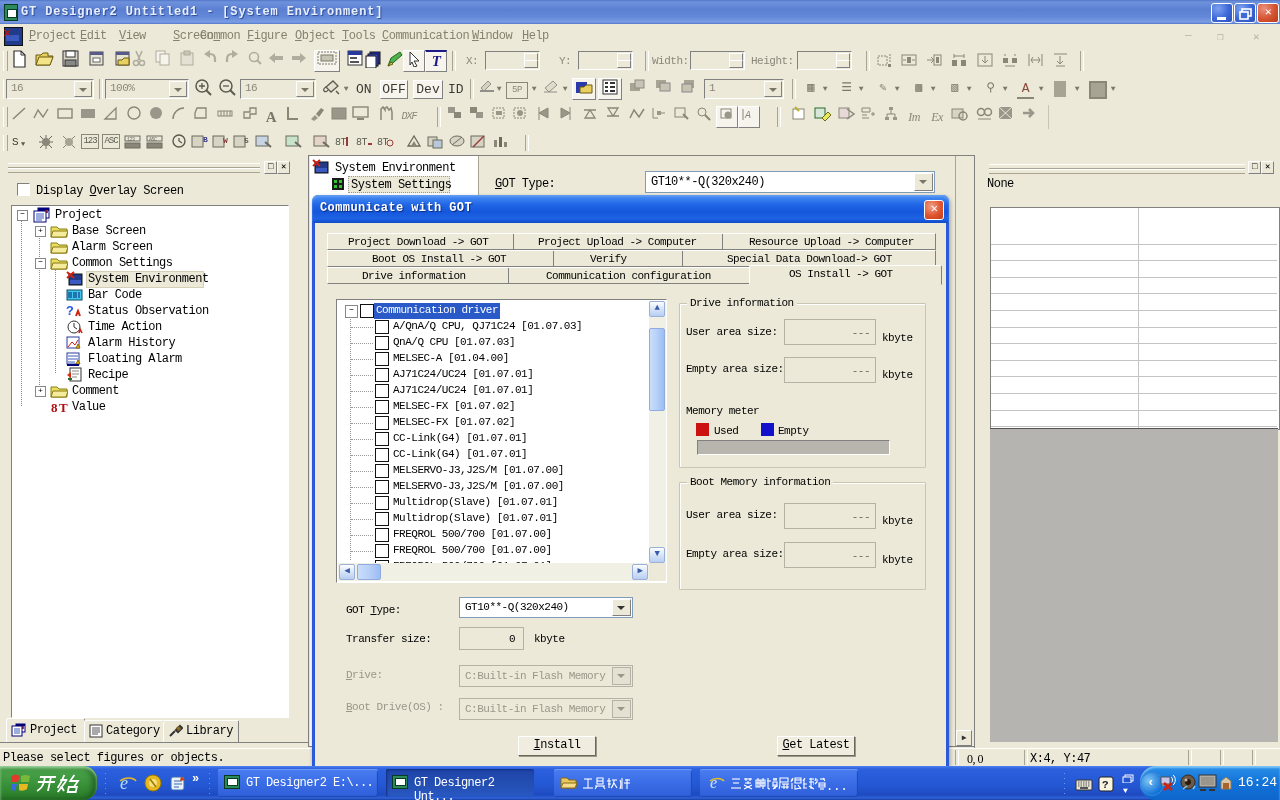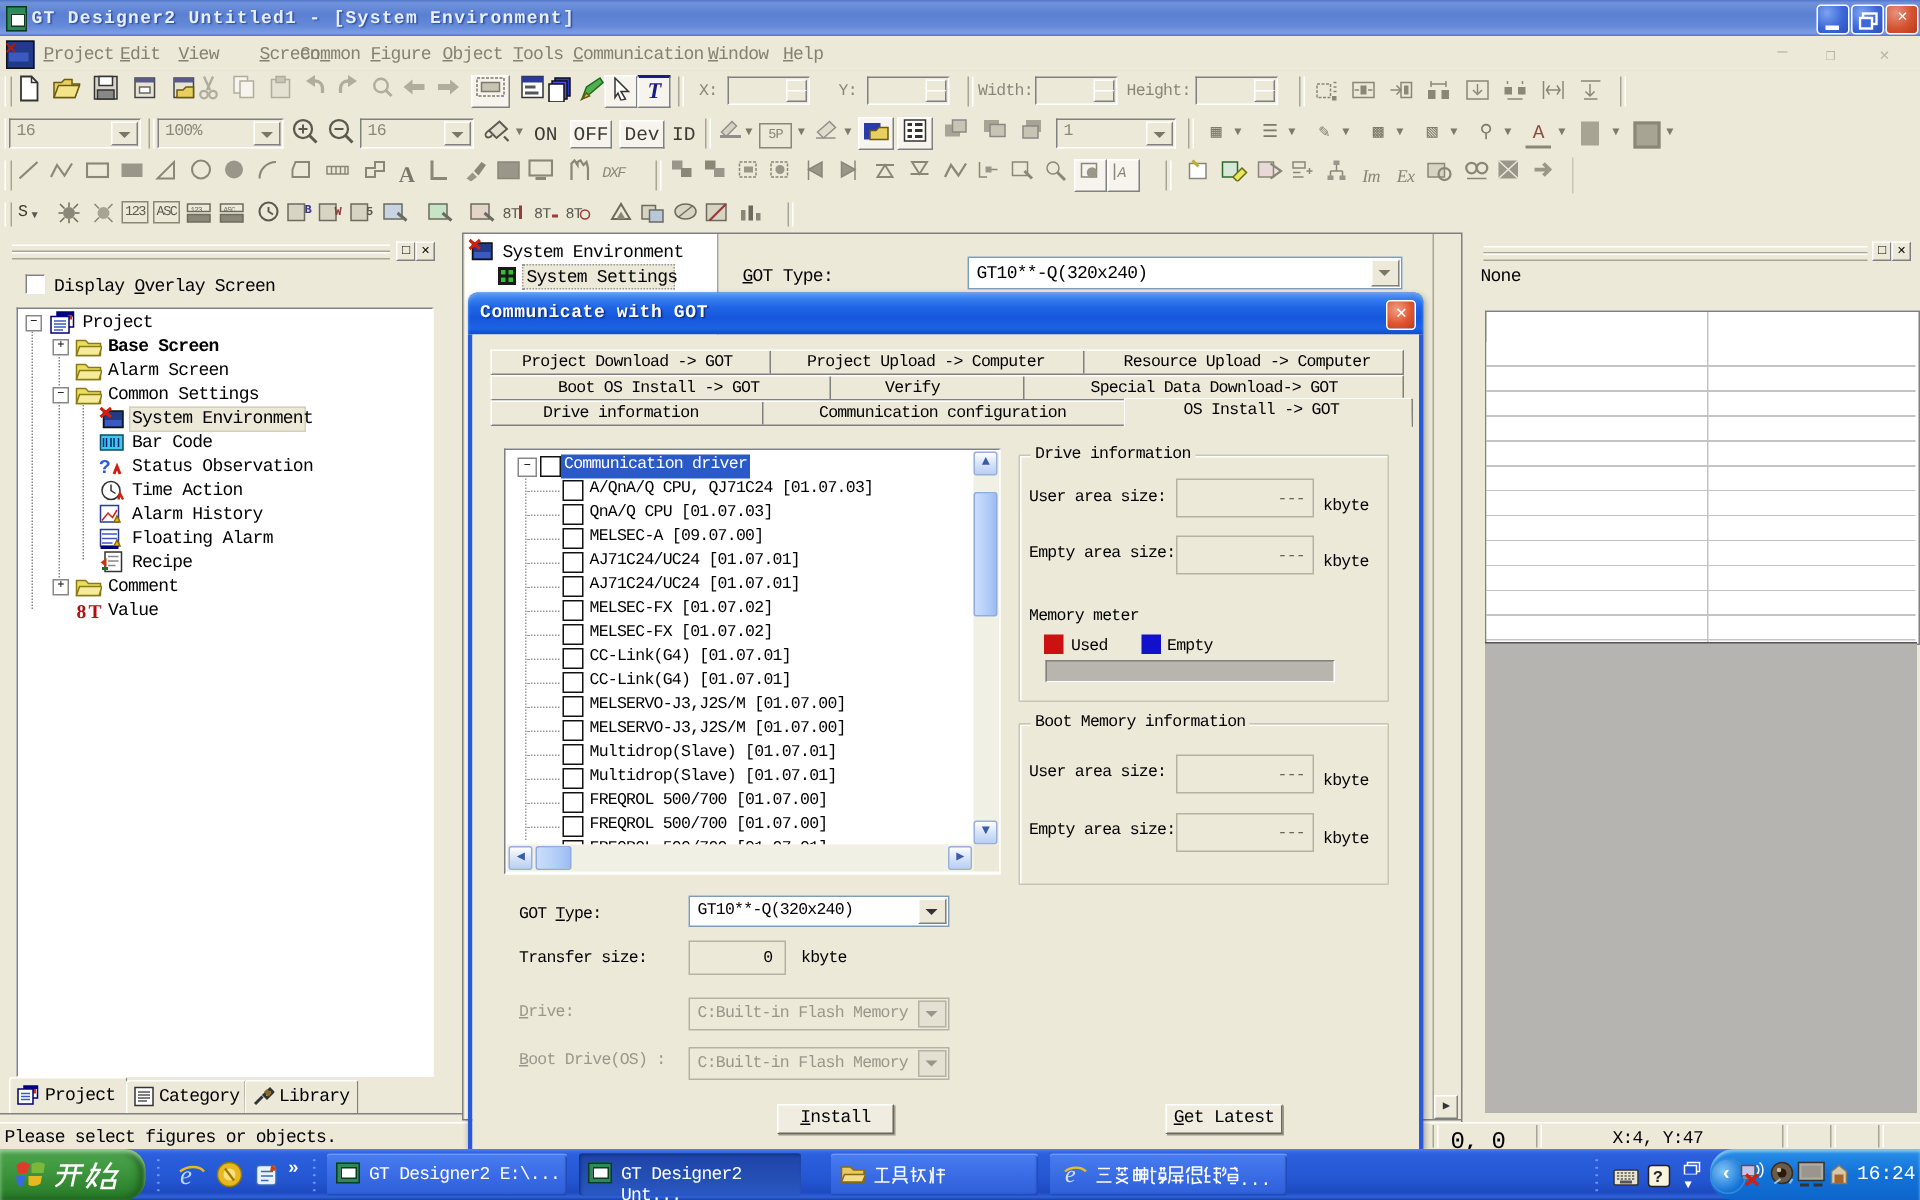--- a/index.html
+++ b/index.html
@@ -603,21 +603,21 @@
             <rect x="2" y="4" width="12" height="11" fill="#fff" stroke="#00007a"></rect>
             <path d="M4 7h8M4 9h8M4 11h8M4 13h6" stroke="#3a5ac0"></path>
           </svg></div>
       <div class="abs" style="left:43px;top:1px;">Project</div>
 
       <div class="abs" style="left:23px;top:19px;width:9px;height:9px;background:#fff;border:1px solid #888;line-height:8px;text-align:center;font-size:8px;letter-spacing:0;">+</div>
       <div class="abs" style="left:38px;top:17px;"><svg width="18" height="14">
             <path d="M1 13V3h6l2 2h8v8z" fill="#e8e060" stroke="#8a7a10"></path>
             <path d="M1 13l2-6h15l-2 6z" fill="#f4ec9c" stroke="#8a7a10"></path>
           </svg></div>
-      <div class="abs" style="left:60px;top:17px;font-weight:bold;">Base Screen</div>
+      <div class="abs" style="left:60px;top:17px;">Base Screen</div>
 
       <div class="abs" style="left:38px;top:33px;"><svg width="18" height="14">
             <path d="M1 13V3h6l2 2h8v8z" fill="#e8e060" stroke="#8a7a10"></path>
             <path d="M1 13l2-6h15l-2 6z" fill="#f4ec9c" stroke="#8a7a10"></path>
           </svg></div>
       <div class="abs" style="left:60px;top:33px;">Alarm Screen</div>
 
       <div class="abs" style="left:23px;top:51px;width:9px;height:9px;background:#fff;border:1px solid #888;line-height:7px;text-align:center;font-size:9px;letter-spacing:0;">–</div>
       <div class="abs" style="left:38px;top:49px;"><svg width="18" height="14">
             <path d="M1 13V3h6l2 2h8v8z" fill="#e8e060" stroke="#8a7a10"></path>
@@ -759,23 +759,23 @@
       <div class="abs" id="attrrows" style="left:0;top:20px;width:286px;height:199px;
         background:repeating-linear-gradient(180deg,#fff 0px,#fff 15.6px,#c4c4c4 15.6px,#c4c4c4 16.6px);"></div>
       <div class="abs" style="left:147px;top:0;width:1px;height:220px;background:#c4c4c4;"></div>
     </div>
     <div class="abs" style="left:15px;top:273px;width:288px;height:313px;background:#b5b4b0;border-top:1px solid #555;"></div>
   </div>
 </div>
 <div class="abs" id="statusbar">
   <div class="abs" style="left:3px;top:2px;font-size:12px;">Please select figures or objects.</div>
   <div class="abs" style="left:955px;top:1px;width:2px;height:15px;border-left:1px solid #a8a595;border-right:1px solid #fff;"></div>
-  <div class="abs" style="left:967px;top:3px;font-size:16px;">0, 0</div>
+  <div class="abs" style="left:967px;top:3px;font-size:12px;font-family:Liberation Serif, serif;">0, 0</div>
   <div class="abs" style="left:1024px;top:1px;width:2px;height:15px;border-left:1px solid #a8a595;border-right:1px solid #fff;"></div>
-  <div class="abs" style="left:1030px;top:3px;font-size:12px;margin-left:45px;">X:4, Y:47</div>
+  <div class="abs" style="left:1030px;top:3px;font-size:12px;">X:4, Y:47</div>
   <div class="abs" style="left:1188px;top:1px;width:2px;height:15px;border-left:1px solid #a8a595;border-right:1px solid #fff;"></div>
   <div class="abs" style="left:1220px;top:1px;width:2px;height:15px;border-left:1px solid #a8a595;border-right:1px solid #fff;"></div>
   <div class="abs" style="left:1252px;top:1px;width:2px;height:15px;border-left:1px solid #a8a595;border-right:1px solid #fff;"></div>
 </div>
 
 <div class="abs" id="dlg" style="left:312px;top:195px;width:637px;height:571px;border-radius:6px 6px 0 0;
      box-shadow:1px 2px 4px rgba(0,0,30,0.35);">
   <div class="abs" id="dlgtitle" style="left:0;top:0;width:637px;height:28px;border-radius:6px 6px 0 0;
       background:linear-gradient(180deg,#1460e2 0%,#3d85f0 10%,#2065e6 35%,#1557dc 60%,#1e63e4 85%,#0f4ac8 100%);
       box-shadow:inset 0 2px 2px #66a0f4;">
@@ -822,21 +822,21 @@
             <span class="abs" style="left:55px;top:1px;">A/QnA/Q CPU, QJ71C24 [01.07.03]</span>
           </div>
       <div class="lrow" style="top:34px;">
             <span class="hline" style="left:13px;top:8px;width:22px;"></span>
             <span class="lcb" style="left:37px;"></span>
             <span class="abs" style="left:55px;top:1px;text-align:center;">QnA/Q CPU [01.07.03]</span>
           </div>
       <div class="lrow" style="top:50px;">
             <span class="hline" style="left:13px;top:8px;width:22px;"></span>
             <span class="lcb" style="left:37px;"></span>
-            <span class="abs" style="left:55px;top:1px;">MELSEC-A [09.07.00]</span>
+            <span class="abs" style="left:55px;top:1px;">MELSEC-A [01.04.00]</span>
           </div>
       <div class="lrow" style="top:66px;">
             <span class="hline" style="left:13px;top:8px;width:22px;"></span>
             <span class="lcb" style="left:37px;"></span>
             <span class="abs" style="left:55px;top:1px;">AJ71C24/UC24 [01.07.01]</span>
           </div>
       <div class="lrow" style="top:82px;">
             <span class="hline" style="left:13px;top:8px;width:22px;"></span>
             <span class="lcb" style="left:37px;"></span>
             <span class="abs" style="left:55px;top:1px;">AJ71C24/UC24 [01.07.01]</span>

